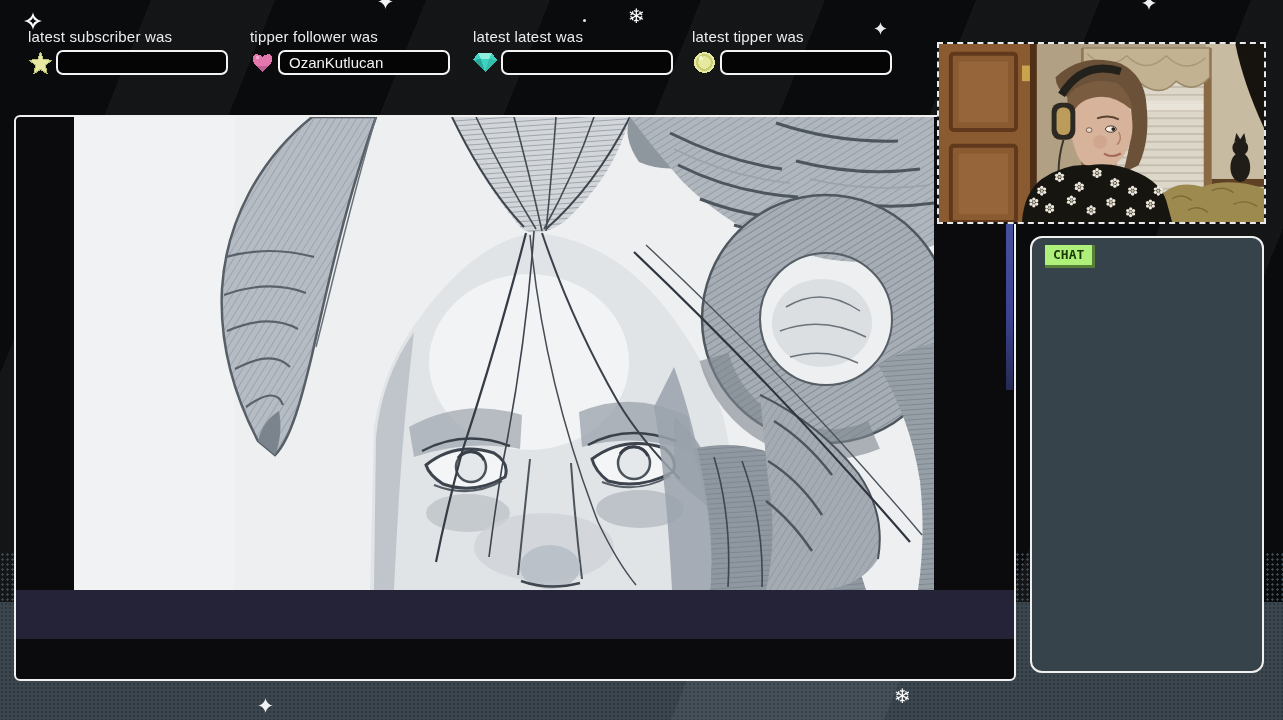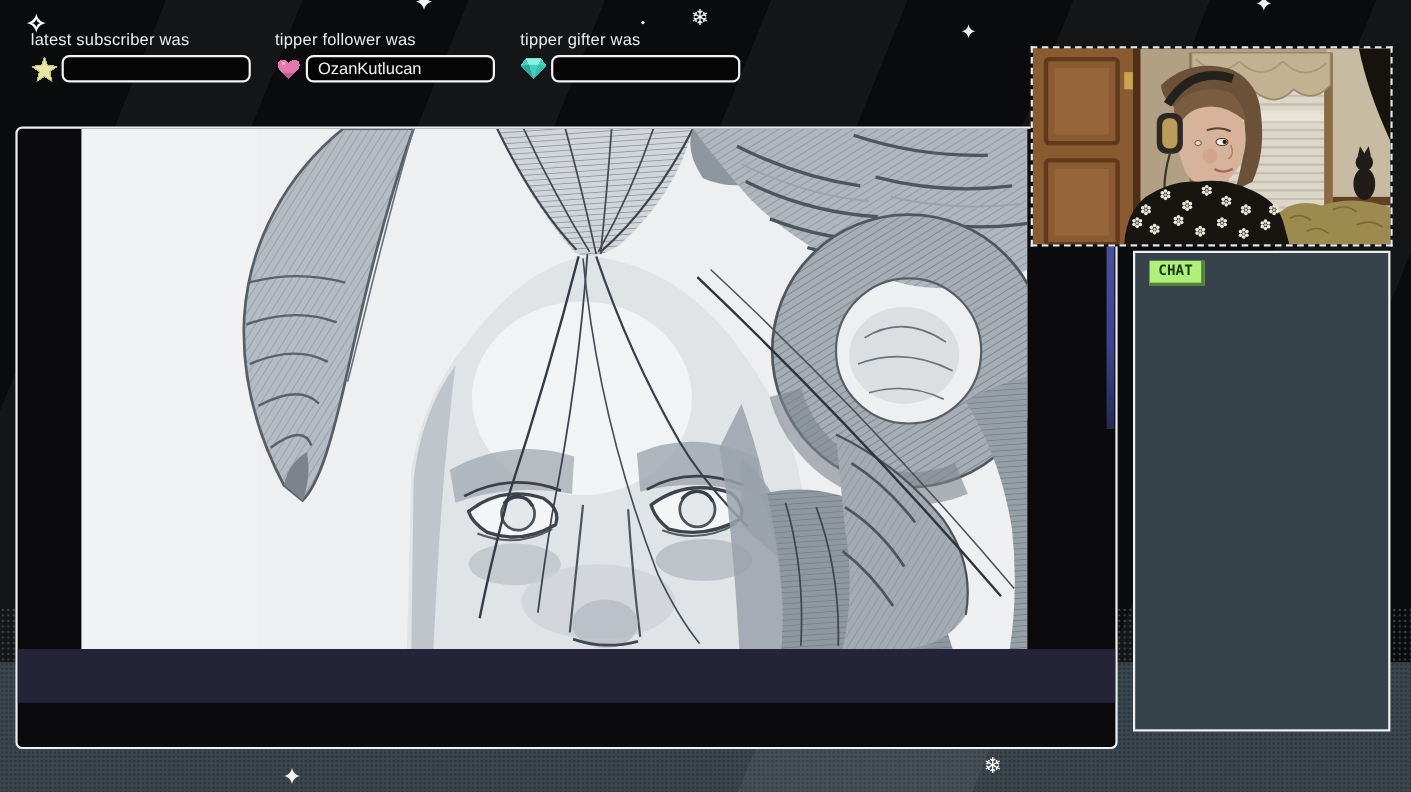--- a/index.html
+++ b/index.html
@@ -31,22 +31,22 @@
       border-radius:6px;background:#0b0b0d;overflow:hidden;box-sizing:content-box;}
   .art{left:58px;top:0;width:860px;height:473px;}
   .content-bar{left:0;top:473px;width:998px;height:49px;background:#242338;}
   .app-scrollbar{left:990px;top:105px;width:7px;height:168px;
       background:linear-gradient(#46519c 0%,#3b4390 55%,#252a52 100%);}
   
   .webcam{left:937px;top:42px;width:325px;height:178px;border:2px dashed #e9e9e9;
       background:#111;box-sizing:content-box;z-index:6;}
   .webcam svg{display:block;width:100%;height:100%;}
   
-  .chat-panel{left:1030px;top:228px;width:230px;height:433px;border:2px solid #f0f0f0;
-      border-radius:0;background:#37434b;box-sizing:content-box;z-index:5;}
+  .chat-panel{left:1030px;top:236px;width:230px;height:433px;border:2px solid #f0f0f0;
+      border-radius:12px;background:#37434b;box-sizing:content-box;z-index:5;}
   .chat-badge{position:absolute;left:13px;top:7px;background:#aef07a;color:#1b3a08;
       font-family:"DejaVu Sans Mono",monospace;font-weight:bold;font-size:13px;
       padding:2px 8px 3px 8px;border-right:3px solid #577f38;border-bottom:3px solid #577f38;}
   
   .deco{position:absolute;z-index:8;color:#fff;}
   .snow{font-family:"DejaVu Sans",sans-serif;font-size:20px;line-height:20px;}
   .dot{width:3px;height:3px;border-radius:50%;background:#e9e9e9;}
   svg{display:block;}
 </style>
 </head>
@@ -82,36 +82,51 @@
           <rect x="4" y="3" width="3" height="3" fill="#f3a7cd"></rect>
         </svg>
       </span>
       <div class="w-box">
         <span class="w-value">OzanKutlucan</span>
       </div>
     </div>
   </div>
 
   <div class="widget" style="left:473px">
-    <div class="w-label">tipper gifter was</div>
+    <div class="w-label">latest latest was</div>
     <div class="w-row">
       <span class="w-icon">
         <svg width="24" height="19" viewBox="0 0 24 19" shape-rendering="crispEdges">
           <polygon points="5,0 19,0 24,7 12,19 0,7" fill="#3fd2c0"></polygon>
           <polygon points="5,0 19,0 16,6 8,6" fill="#8df0de"></polygon>
           <polygon points="0,7 8,6 12,19" fill="#2aa89a"></polygon>
           <polygon points="24,7 16,6 12,19" fill="#35bdae"></polygon>
         </svg>
       </span>
       <div class="w-box">
         <span class="w-value"></span>
       </div>
     </div>
   </div>
 
+  <div class="widget" style="left:692px">
+    <div class="w-label">latest tipper was</div>
+    <div class="w-row">
+      <span class="w-icon">
+        <svg width="21" height="21" viewBox="0 0 20 20" shape-rendering="crispEdges">
+          <circle cx="10" cy="10" r="10" fill="#e6e89e"></circle>
+          <circle cx="10" cy="10" r="7" fill="none" stroke="#c9cc78" stroke-width="2"></circle>
+          <circle cx="6.5" cy="6" r="2" fill="#f4f5c8"></circle>
+        </svg>
+      </span>
+      <div class="w-box">
+        <span class="w-value"></span>
+      </div>
+    </div>
+  </div>
 
   <div class="abs main-frame">
     <div class="abs art">
       <svg viewBox="0 0 860 473" width="860" height="473" preserveAspectRatio="none">
         <defs>
           <pattern id="hA" width="6" height="6" patternUnits="userSpaceOnUse" patternTransform="rotate(32)">
             <line x1="0" y1="0" x2="0" y2="6" stroke="#717880" stroke-width="1.3"></line>
             </pattern>
           <pattern id="hB" width="5" height="5" patternUnits="userSpaceOnUse" patternTransform="rotate(86)">
             <line x1="0" y1="0" x2="0" y2="5" stroke="#666e76" stroke-width="1.2"></line>

